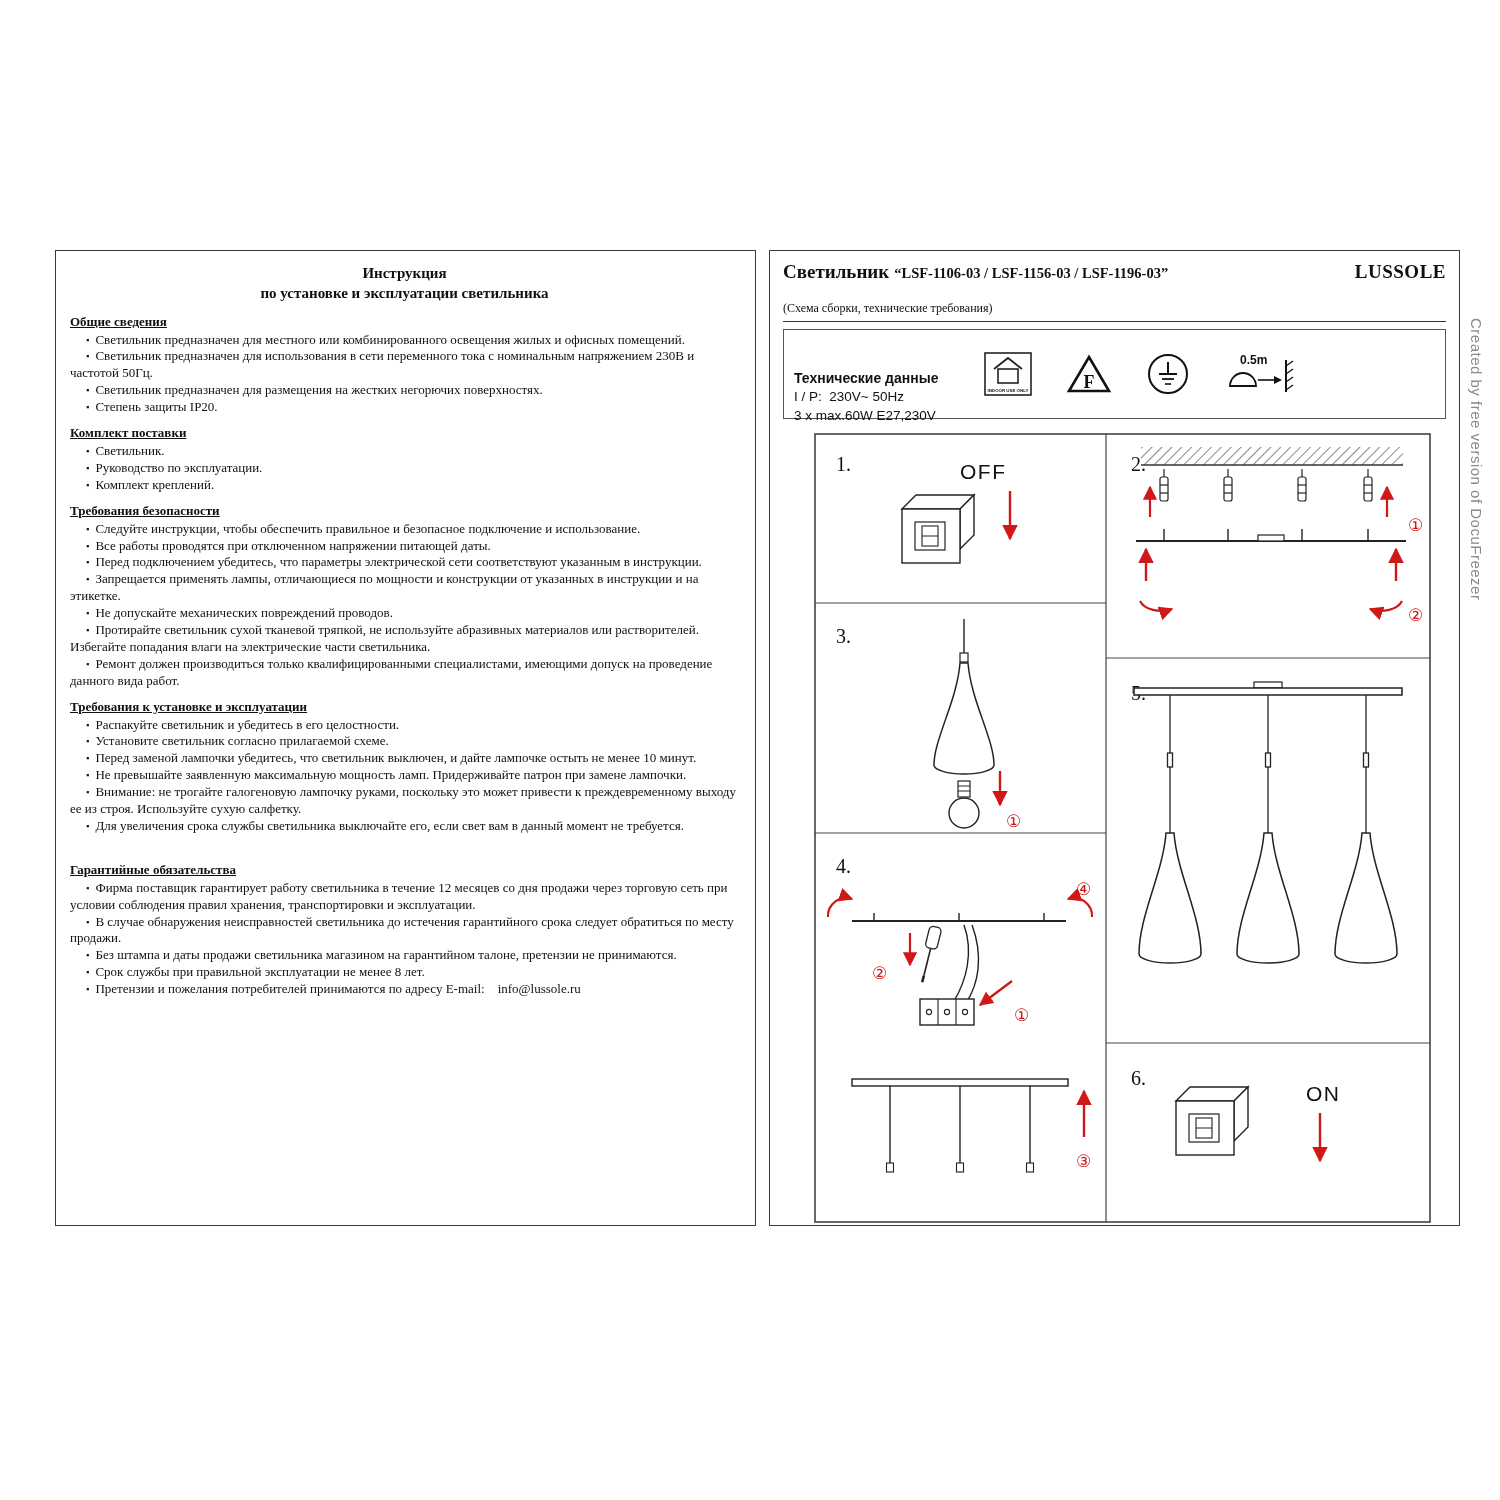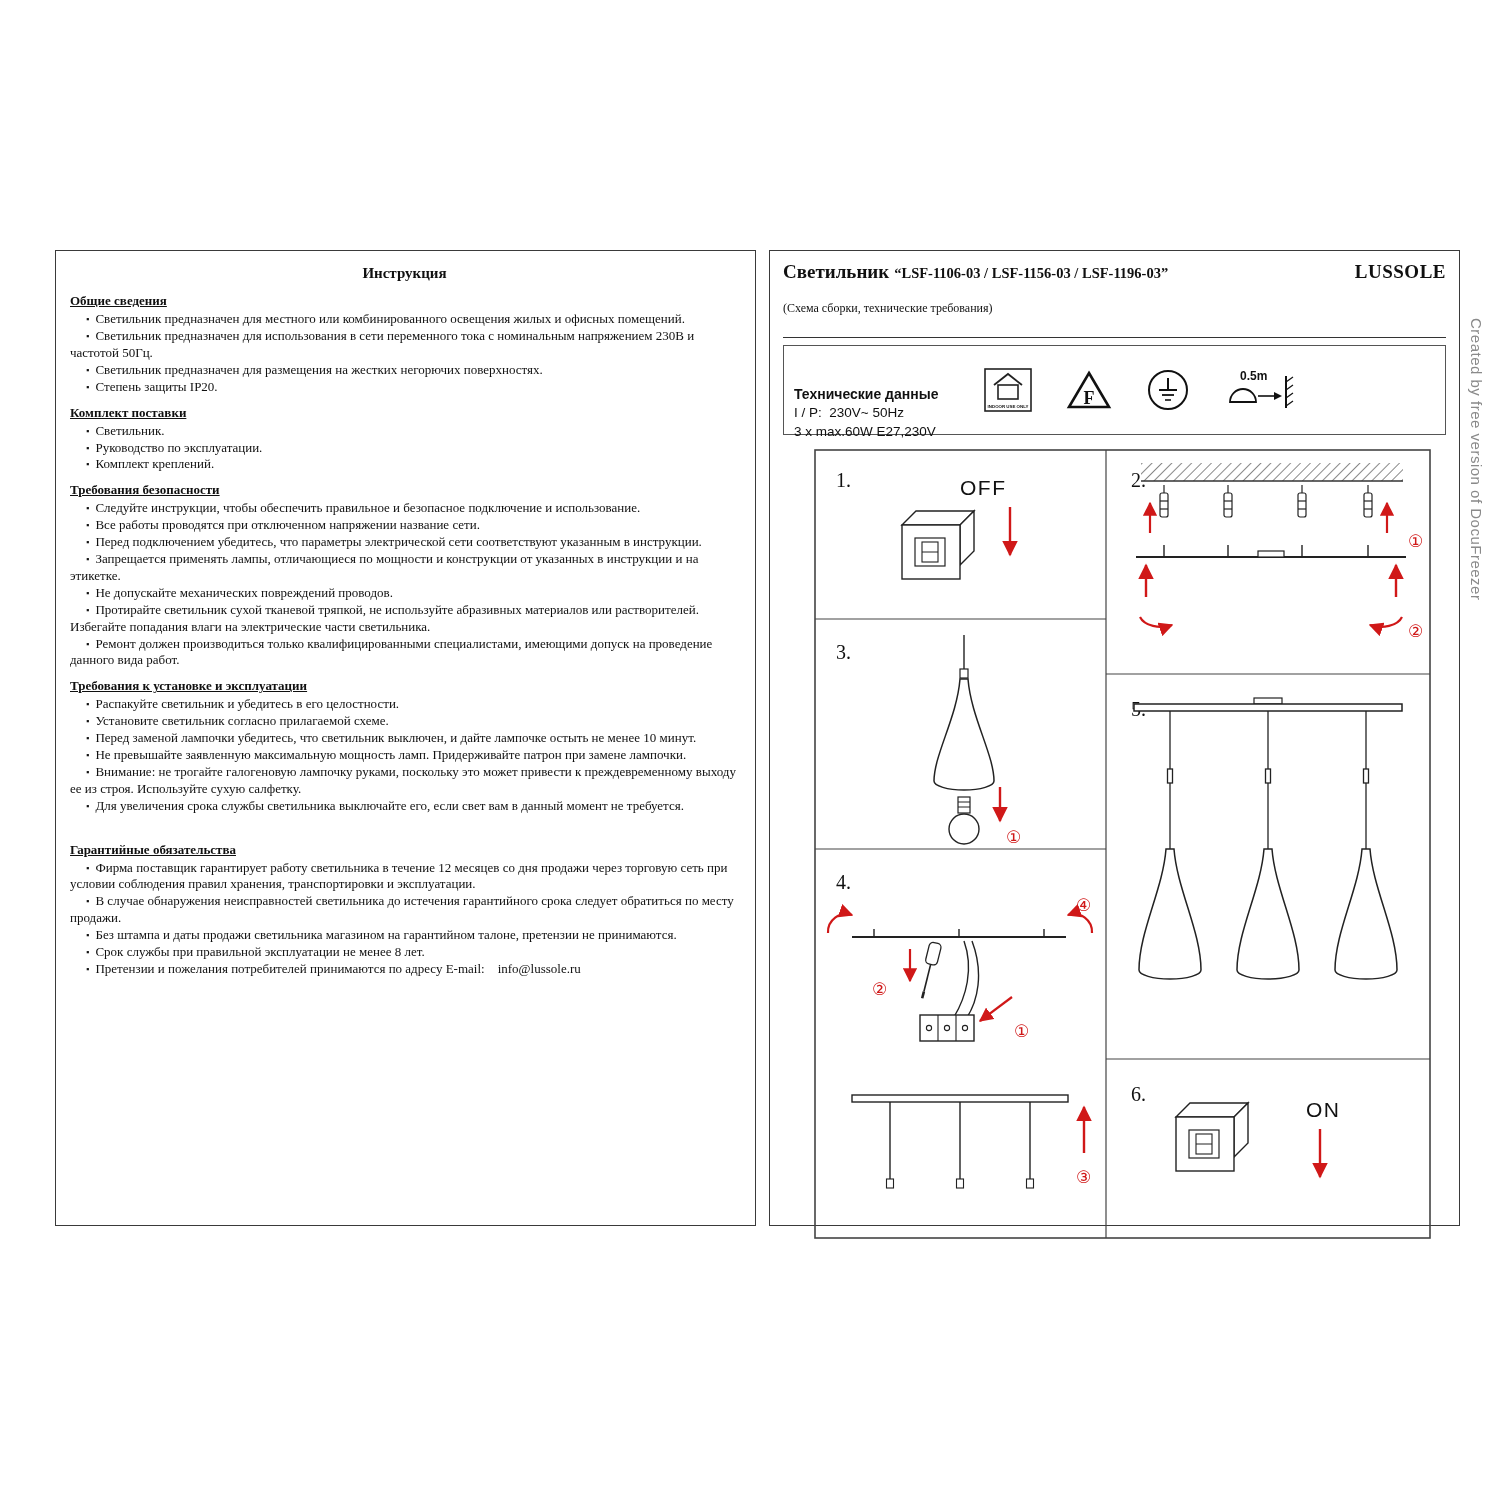--- a/index.html
+++ b/index.html
@@ -19,21 +19,21 @@
   .items li::before { content:"▪ "; font-size:9px; letter-spacing:2px; position:relative; top:-1px; }
   .sec.gap-lg { margin-top:27px; }
 
   .warranty-box { position:absolute; left:11px; right:15px; bottom:11px; height:118px; border:1.5px solid #333; padding:9px 12px; }
   .wb-title { font-weight:bold; font-size:13.5px; }
   .wb-row { position:absolute; left:12px; bottom:10px; font-size:13px; white-space:nowrap; }
   .wb-blank { margin-left:16px; }
   .wb-stamp { margin-left:58px; }
 
   
-  .rp-head { border-bottom:1.5px solid #333; padding-bottom:21px; }
+  .rp-head { border-bottom:1.5px solid #333; padding-bottom:5px; }
   .rp-title-row { display:flex; align-items:baseline; }
   .rp-title { font-size:19px; font-weight:bold; }
   .rp-models { font-size:14.5px; font-weight:bold; margin-left:5px; }
   .rp-brand { margin-left:auto; font-size:19px; font-weight:bold; letter-spacing:0.5px; }
   .rp-sub { font-size:12px; margin-top:18px; }
 
   .tech-box { margin-top:7px; border:1.2px solid #555; padding:7px 10px; display:flex; align-items:center; height:90px; }
   .tech-text { font-family:"Liberation Sans", sans-serif;margin-top:47px; }
   .tech-h { font-weight:bold; font-size:14px; margin-bottom:2px; }
   .tech-l { font-size:13.5px; line-height:1.4; }
@@ -51,20 +51,21 @@
                font-family:"Liberation Sans", sans-serif; font-size:15px; color:#8a8a8a; letter-spacing:0.5px; }
 </style>
 </head>
 <body>
 
 <div id="canvas">
 
   <div class="page" id="left-page">
     <div class="doc-title">
       <div>Инструкция</div>
+      <div>по установке и эксплуатации светильника</div>
     </div>
 
     <section class="sec">
       <h3 class="sec-h">Общие сведения</h3>
       <ul class="items">
         <li><span>Светильник предназначен для местного или комбинированного освещения жилых и офисных помещений.</span></li>
         <li><span>Светильник предназначен для использования в сети переменного тока с номинальным напряжением 230В и частотой 50Гц.</span></li>
         <li><span>Светильник предназначен для размещения на жестких негорючих поверхностях.</span></li>
         <li><span>Степень защиты IP20.</span></li>
       </ul>
@@ -76,21 +77,21 @@
         <li><span>Светильник.</span></li>
         <li><span>Руководство по эксплуатации.</span></li>
         <li><span>Комплект креплений.</span></li>
       </ul>
     </section>
 
     <section class="sec">
       <h3 class="sec-h">Требования безопасности</h3>
       <ul class="items">
         <li><span>Следуйте инструкции, чтобы обеспечить правильное и безопасное подключение и использование.</span></li>
-        <li><span>Все работы проводятся при отключенном напряжении название сети.</span></li>
+        <li><span>Все работы проводятся при отключенном напряжении питающей даты.</span></li>
         <li><span>Перед подключением убедитесь, что параметры электрической сети соответствуют указанным в инструкции.</span></li>
         <li><span>Запрещается применять лампы, отличающиеся по мощности и конструкции от указанных в инструкции и на этикетке.</span></li>
         <li><span>Не допускайте механических повреждений проводов.</span></li>
         <li><span>Протирайте светильник сухой тканевой тряпкой, не используйте абразивных материалов или растворителей. Избегайте попадания влаги на электрические части светильника.</span></li>
         <li><span>Ремонт должен производиться только квалифицированными специалистами, имеющими допуск на проведение данного вида работ.</span></li>
       </ul>
     </section>
 
     <section class="sec">
       <h3 class="sec-h">Требования к установке и эксплуатации</h3>

